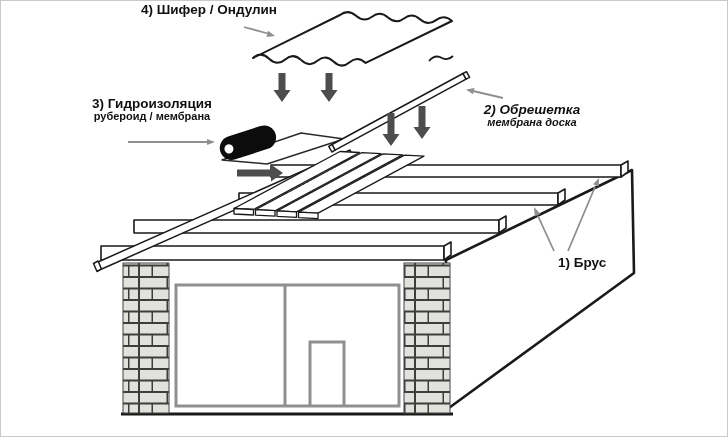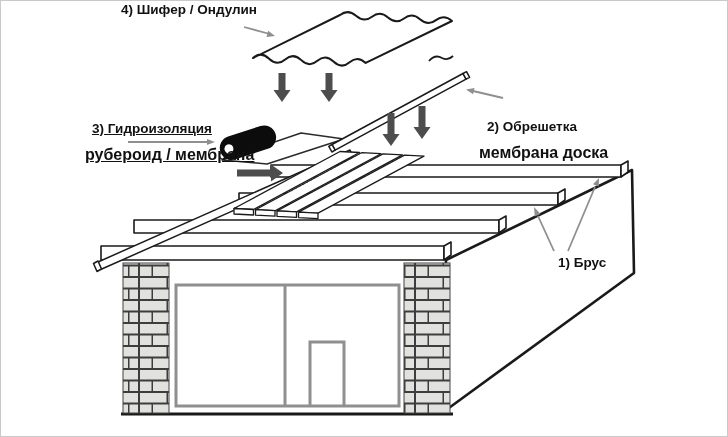--- a/index.html
+++ b/index.html
@@ -4,21 +4,21 @@
 <style>
   html,body{margin:0;padding:0;background:#ffffff;}
   #stage{
     position:relative;width:728px;height:437px;background:#ffffff;
     box-sizing:border-box;border:1px solid #c9c9c9;overflow:hidden;
     font-family:"Liberation Sans", sans-serif;
   }
   #scene{position:absolute;left:0;top:0;}
   .lbl{position:absolute;color:#111;font-weight:bold;line-height:1.05;white-space:nowrap;}
   .lbl-main{font-size:13.5px;}
-  .lbl-sub{font-size:16px;margin-top:11px;}
+  .lbl-sub{font-size:11px;}
   .center{text-align:center;}
 </style>
 </head>
 <body>
 
 <div id="stage">
 
   <svg id="scene" width="728" height="437" viewBox="0 0 728 437">
     <defs>
       <pattern id="brick" width="46" height="23" patternUnits="userSpaceOnUse">
@@ -136,26 +136,26 @@
         <line x1="553" y1="250" x2="537" y2="215"></line>
         <polygon points="533,206 539.6,213 533.8,215.6" stroke="none"></polygon>
       </g>
       <g>
         <line x1="567" y1="250" x2="594" y2="186"></line>
         <polygon points="598,177 597.8,185.6 592,183.2" stroke="none"></polygon>
       </g>
     </g>
   </svg>
 
-  <div class="lbl lbl-main" style="left:120px;top:2px;">4) Шифер / Ондулин</div>
+  <div class="lbl lbl-main" style="left:140px;top:2px;">4) Шифер / Ондулин</div>
 
-  <div class="lbl center" style="left:84px;top:121px;width:134px;text-decoration:underline;">
+  <div class="lbl center" style="left:84px;top:96px;width:134px;">
     <div class="lbl-main">3) Гидроизоляция</div>
     <div class="lbl-sub">рубероид / мембрана</div>
   </div>
 
-  <div class="lbl center" style="left:478px;top:119px;width:106px;">
+  <div class="lbl center" style="left:478px;top:102px;width:106px;font-style:italic;">
     <div class="lbl-main">2) Обрешетка</div>
     <div class="lbl-sub">мембрана доска</div>
   </div>
 
   <div class="lbl lbl-main" style="left:557px;top:255px;">1) Брус</div>
 </div>
 
 </body></html>

